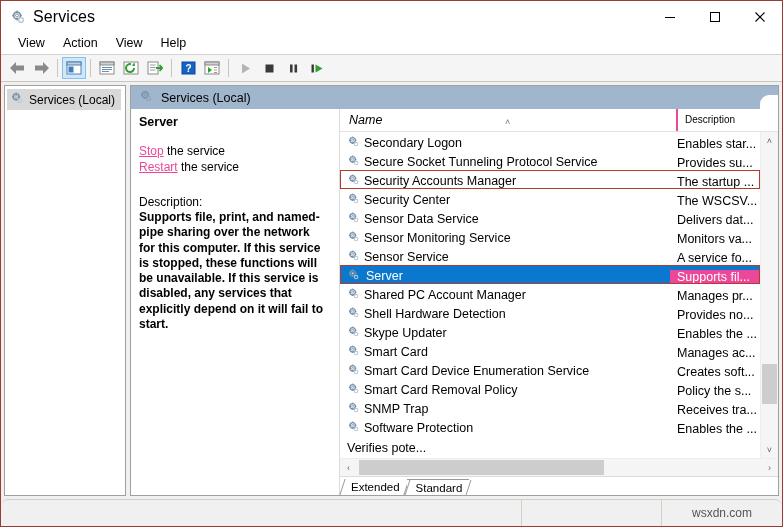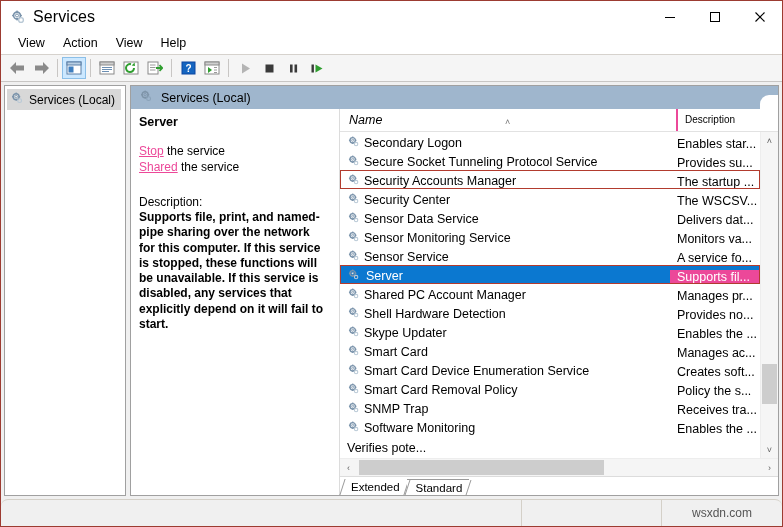--- a/index.html
+++ b/index.html
@@ -368,21 +368,21 @@
 
       <div class="pane-body">
 
         <div class="info-col">
           <div class="info-title">Server</div>
           <div class="info-links">
             <div>
               <span class="lnk">Stop</span><span> the service</span>
             </div>
             <div>
-              <span class="lnk">Shared</span><span> the service</span>
+              <span class="lnk">Restart</span><span> the service</span>
             </div>
           </div>
           <div class="info-desc-label">Description:</div>
           <div class="info-desc">Supports file, print, and named-pipe sharing over the network for this computer. If this service is stopped, these functions will be unavailable. If this service is disabled, any services that explicitly depend on it will fail to start.</div>
         </div>
 
         <div class="list-col">
 
           <div class="list-headrow">
             <div class="col-name">
@@ -658,21 +658,21 @@
                         <circle cx="7" cy="6.5" r="3.3" fill="none" stroke="#7a93ab" stroke-width="1.7"></circle>
                         <circle cx="7" cy="6.5" r="1.3" fill="#ffffff" stroke="#7a93ab"></circle>
                         <g fill="#7a93ab">
                           <rect x="6.3" y="1.9" width="1.5" height="1.7"></rect>
                           <rect x="6.3" y="9.4" width="1.5" height="1.7"></rect>
                           <rect x="2.4" y="5.8" width="1.7" height="1.5"></rect>
                           <rect x="9.9" y="5.8" width="1.7" height="1.5"></rect>
                         </g>
                         <circle cx="11.2" cy="11.2" r="2.1" fill="none" stroke="#b9c9d6" stroke-width="1.3"></circle>
                       </svg></span>
-                    <span class="nm-text">Software Monitoring</span>
+                    <span class="nm-text">Software Protection</span>
                   </div>
                   <div class="ds">Enables the ...</div>
                 </div>
                 <div class="row">
                   <div class="ds">Verifies pote...</div>
                 </div>
                 <div class="row">
                   <div class="nm">
                     <span class="ricon"><svg width="13" height="13" viewBox="0 0 16 16">
                         <circle cx="7" cy="6.5" r="3.3" fill="none" stroke="#7a93ab" stroke-width="1.7"></circle>

